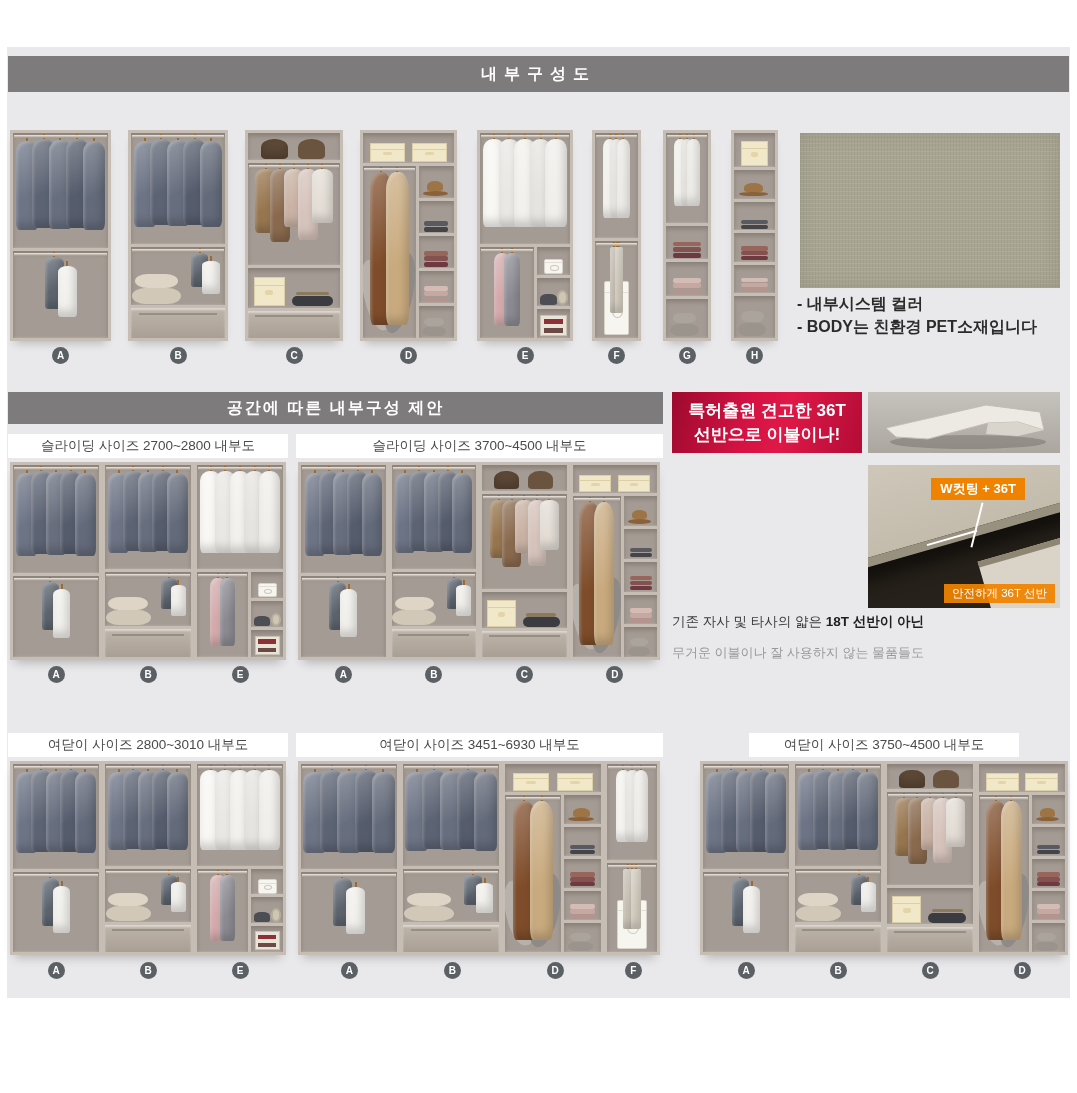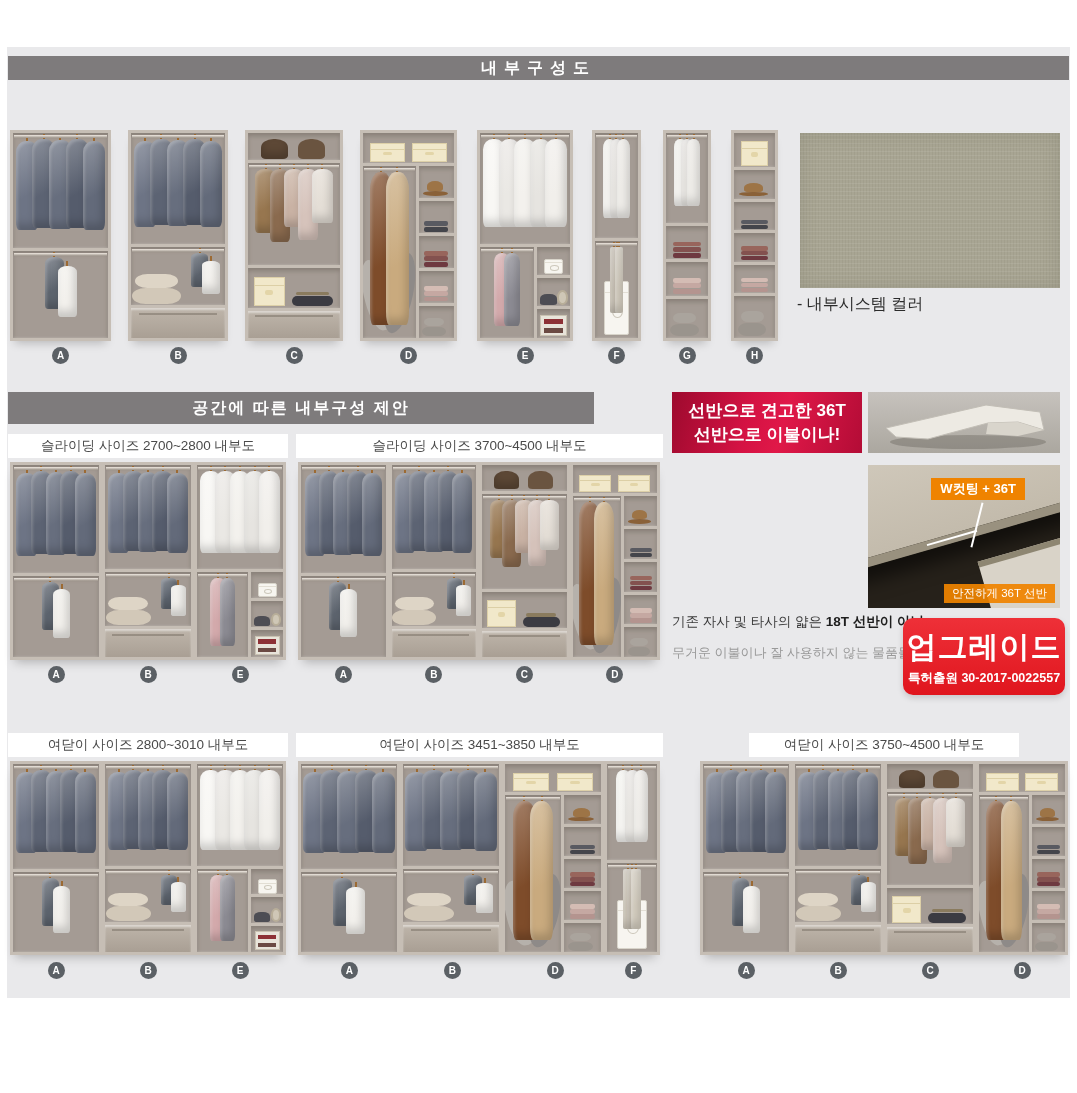--- a/index.html
+++ b/index.html
@@ -22,21 +22,21 @@
         border-bottom:4px solid transparent;}
   .dimline::before{left:0;border-right:8px solid #555;}
   .dimline::after{right:0;border-left:8px solid #555;}
   .dimend{position:absolute;top:0;width:1px;height:32px;background:#9a9a9a;}
   
   .swatch{background:
       repeating-linear-gradient(0deg, rgba(255,255,255,.08) 0 1px, transparent 1px 4px),
       repeating-linear-gradient(90deg, rgba(110,105,85,.10) 0 1px, transparent 1px 3px),
       #a8a593;
       box-shadow:inset 0 0 18px rgba(90,88,70,.18);}
-  .notetxt{font-size:16px;font-weight:400;color:#2b2b2b;}
+  .notetxt{font-size:16px;font-weight:700;color:#2b2b2b;}
   
   .badge{background:linear-gradient(105deg,#9d0a2e 0%,#d41243 40%,#e01848 58%,#b30c36 100%);
          color:#fff;font-weight:bold;font-size:17px;display:flex;flex-direction:column;
          align-items:center;justify-content:center;line-height:1.4;text-align:center;}
   .shelfphoto{background:linear-gradient(#c6c2bd,#aba79f);overflow:hidden;}
   
   .cmpL{background:linear-gradient(#503f35,#453629 45%,#57453a);overflow:hidden;}
   .cmpL .vband{position:absolute;left:54%;top:0;width:16px;height:100%;
         background:linear-gradient(90deg,#d6cec2,#b0a89b);}
   .cmpL .hband{position:absolute;left:0;right:0;top:44%;height:10px;background:#cfc7ba;
@@ -91,21 +91,21 @@
   .floor{position:absolute;inset:0;z-index:0;}
   .drawer{background:linear-gradient(#beb5aa,#a99f94);box-shadow:inset 0 2px 2px rgba(255,255,255,.45);}
   .drawer::before{content:'';position:absolute;left:8%;right:8%;top:16%;height:2px;background:rgba(90,80,70,.35);}
 </style>
 </head>
 <body>
 
 <div id="page">
   <div class="abs panel" style="left:7px;top:47px;width:1063px;height:951px;"></div>
 
-  <div class="abs hbar sp1" style="left:8px;top:56px;width:1061px;height:24px;">
+  <div class="abs hbar sp1" style="left:8px;top:56px;width:1061px;height:36px;">
     <span>내부구성도</span>
   </div>
 
 
   <div id="top-units" class="abs" style="left:0;top:0;width:1077px;height:0;">
       <div class="wunit standalone" style="position: absolute; left: 10px; top: 130px; width: 101px; height: 211px;">
         <div class="wrow" style="flex: 57 1 0px; min-height: 0px;">
           <div class="rod"></div>
           <div class="hangrow">
             <div class="hitem" style="width: 24%; height: 82%; background: linear-gradient(150deg, rgb(150, 155, 167) 0%, rgb(109, 116, 133) 60%); margin-top: 2%;">
@@ -463,27 +463,28 @@
       <div class="circ" style="position: absolute; left: 285.5px; top: 347px;">C</div>
       <div class="circ" style="position: absolute; left: 400px; top: 347px;">D</div>
       <div class="circ" style="position: absolute; left: 516.5px; top: 347px;">E</div>
       <div class="circ" style="position: absolute; left: 608px; top: 347px;">F</div>
       <div class="circ" style="position: absolute; left: 678.5px; top: 347px;">G</div>
       <div class="circ" style="position: absolute; left: 746px; top: 347px;">H</div>
     </div>
 
   <div class="abs swatch" style="left:800px;top:133px;width:260px;height:155px;"></div>
   <div class="abs notetxt" style="left:797px;top:294px;">- 내부시스템 컬러</div>
+  <div class="abs notetxt" style="left:797px;top:317px;">- BODY는 친환경 PET소재입니다</div>
 
-  <div class="abs hbar sp2" style="left:8px;top:392px;width:586px;height:32px;">
+  <div class="abs hbar sp2" style="left:8px;top:392px;width:655px;height:32px;">
     <span>공간에 따른 내부구성 제안</span>
   </div>
 
   <div class="abs badge" style="left:672px;top:392px;width:190px;height:61px;">
-    <div>선반으로 견고한 36T</div>
+    <div>특허출원 견고한 36T</div>
     <div>선반으로 이불이나!</div>
   </div>
 
   <div class="abs shelfphoto" style="left:868px;top:392px;width:192px;height:61px;">
     <svg width="192" height="61" viewBox="0 0 192 61">
       <ellipse cx="100" cy="50" rx="78" ry="7" fill="rgba(60,55,48,.25)"></ellipse>
       <polygon points="18,36 118,13 172,20 176,38 150,30 120,31 60,47 28,45" fill="#edeae3" stroke="#c2beb6" stroke-width="1"></polygon>
       <polygon points="120,31 150,30 176,38 150,44 118,42" fill="#d9d5cc"></polygon>
     </svg>
   </div>
@@ -498,24 +499,20 @@
     <div class="caporange">안전하게 36T 선반</div>
   </div>
 
   <div class="abs desc" style="left:672px;top:612px;width:235px;">
     <div class="d1"><span>기존 자사 및 타사의 얇은 </span><b>18T 선반이 아닌</b></div>
     <div class="dsub">
       <div>무거운 이불이나 잘 사용하지 않는 물품들도</div>
     </div>
   </div>
 
-  <div class="abs stamp" style="left:903px;top:618px;width:162px;height:77px;">
-    <div class="stitle">업그레이드</div>
-    <div class="spat">특허출원 30-2017-0022557</div>
-  </div>
 
   <div id="boxes-layer">
       <div class="abs titlebox" style="left: 8px; top: 434px; width: 280px; height: 24px;">슬라이딩 사이즈 2700~2800 내부도</div>
       <div class="abs wcomp" style="left: 10px; top: 462px; width: 276px; height: 198px;">
         <div class="wunit" style="flex: 1 1 0px; min-width: 0px;">
           <div class="wrow" style="flex: 57 1 0px; min-height: 0px;">
             <div class="rod"></div>
             <div class="hangrow">
               <div class="hitem" style="width: 24%; height: 82%; background: linear-gradient(150deg, rgb(150, 155, 167) 0%, rgb(109, 116, 133) 60%); margin-top: 2%;">
                 <div class="hook"></div>
@@ -990,21 +987,21 @@
         <div style="flex: 1 1 0px; display: flex; justify-content: center;">
           <div class="circ">A</div>
         </div>
         <div style="flex: 1 1 0px; display: flex; justify-content: center;">
           <div class="circ">B</div>
         </div>
         <div style="flex: 1 1 0px; display: flex; justify-content: center;">
           <div class="circ">E</div>
         </div>
       </div>
-      <div class="abs titlebox" style="left: 296px; top: 733px; width: 367px; height: 24px;">여닫이 사이즈 3451~3850 내부도</div>
+      <div class="abs titlebox" style="left: 296px; top: 733px; width: 367px; height: 24px;">여닫이 사이즈 3451~6930 내부도</div>
       <div class="abs wcomp" style="left: 298px; top: 761px; width: 362px; height: 194px;">
         <div class="wunit" style="flex: 1 1 0px; min-width: 0px;">
           <div class="wrow" style="flex: 57 1 0px; min-height: 0px;">
             <div class="rod"></div>
             <div class="hangrow">
               <div class="hitem" style="width: 24%; height: 82%; background: linear-gradient(150deg, rgb(150, 155, 167) 0%, rgb(109, 116, 133) 60%); margin-top: 2%;">
                 <div class="hook"></div>
               </div>
               <div class="hitem" style="width: 24%; height: 82%; background: linear-gradient(150deg, rgb(138, 143, 154) 0%, rgb(92, 99, 115) 60%); margin-top: 0%;">
                 <div class="hook"></div>

